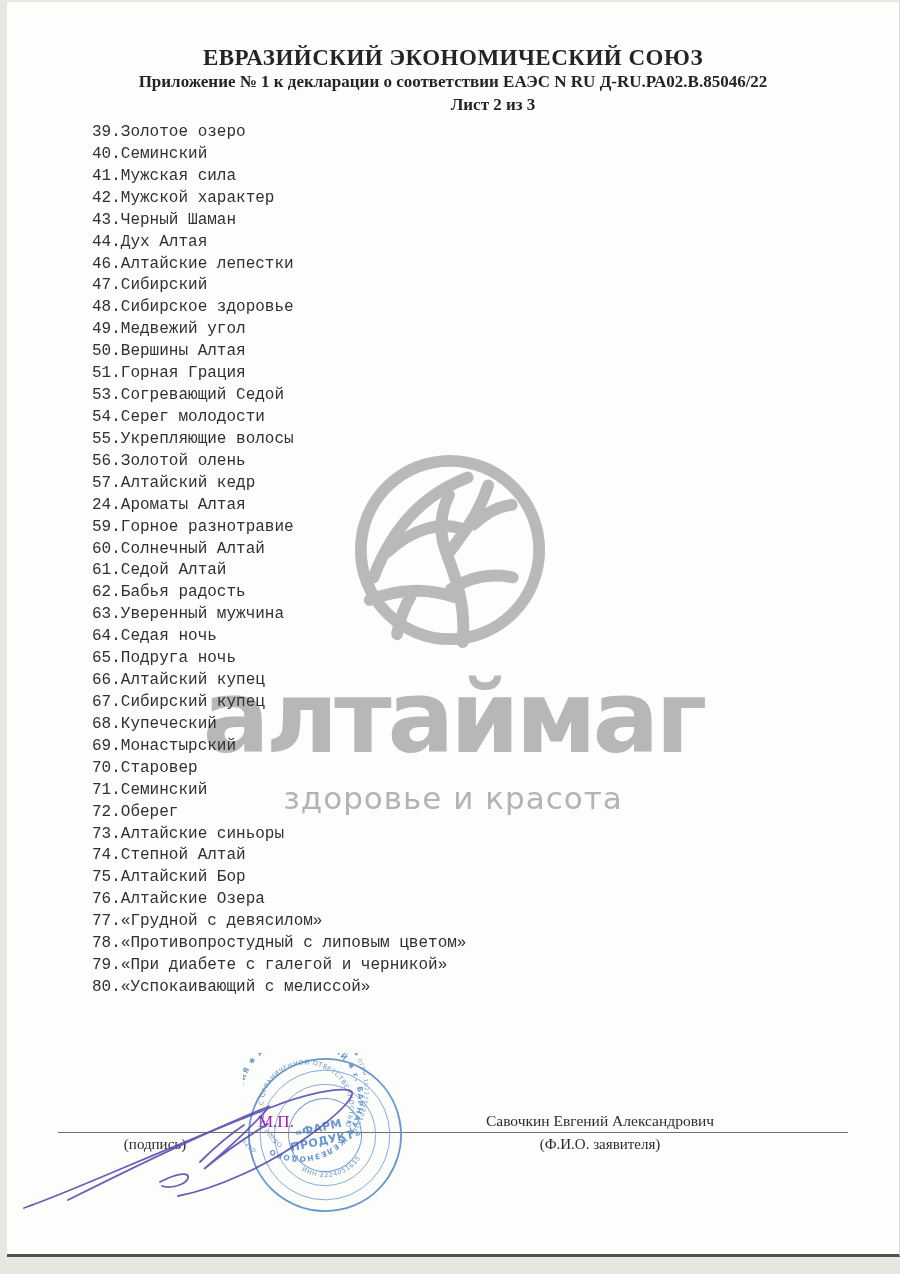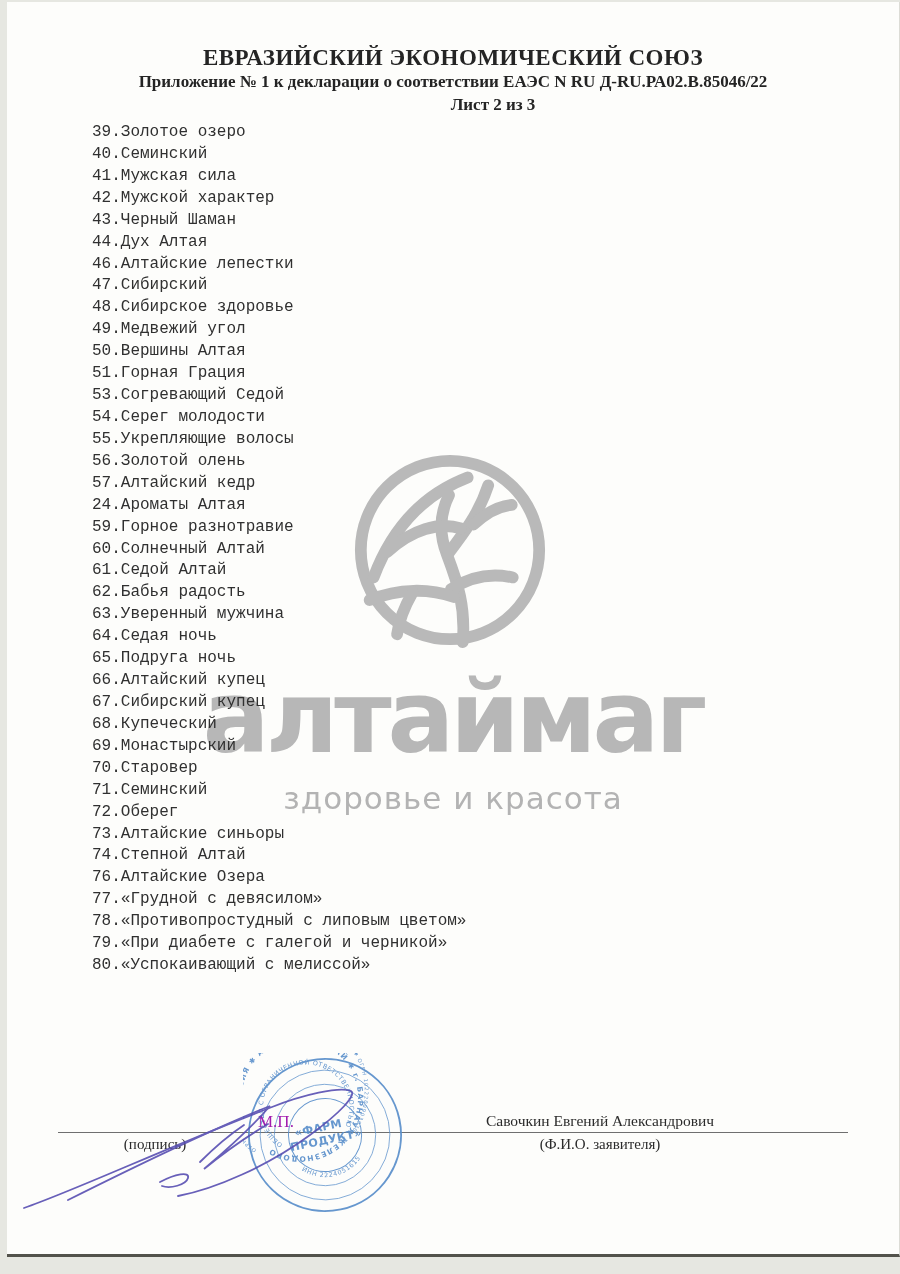--- a/index.html
+++ b/index.html
@@ -165,20 +165,23 @@
       <span class="num">71.</span><span>Семинский</span>
     </li>
       <li>
       <span class="num">72.</span><span>Оберег</span>
     </li>
       <li>
       <span class="num">73.</span><span>Алтайские синьоры</span>
     </li>
       <li>
       <span class="num">74.</span><span>Степной Алтай</span>
+    </li>
+      <li>
+      <span class="num">75.</span><span>Алтайский Бор</span>
     </li>
       <li>
       <span class="num">76.</span><span>Алтайские Озера</span>
     </li>
       <li>
       <span class="num">77.</span><span>«Грудной с девясилом»</span>
     </li>
       <li>
       <span class="num">78.</span><span>«Противопростудный с липовым цветом»</span>
     </li>

